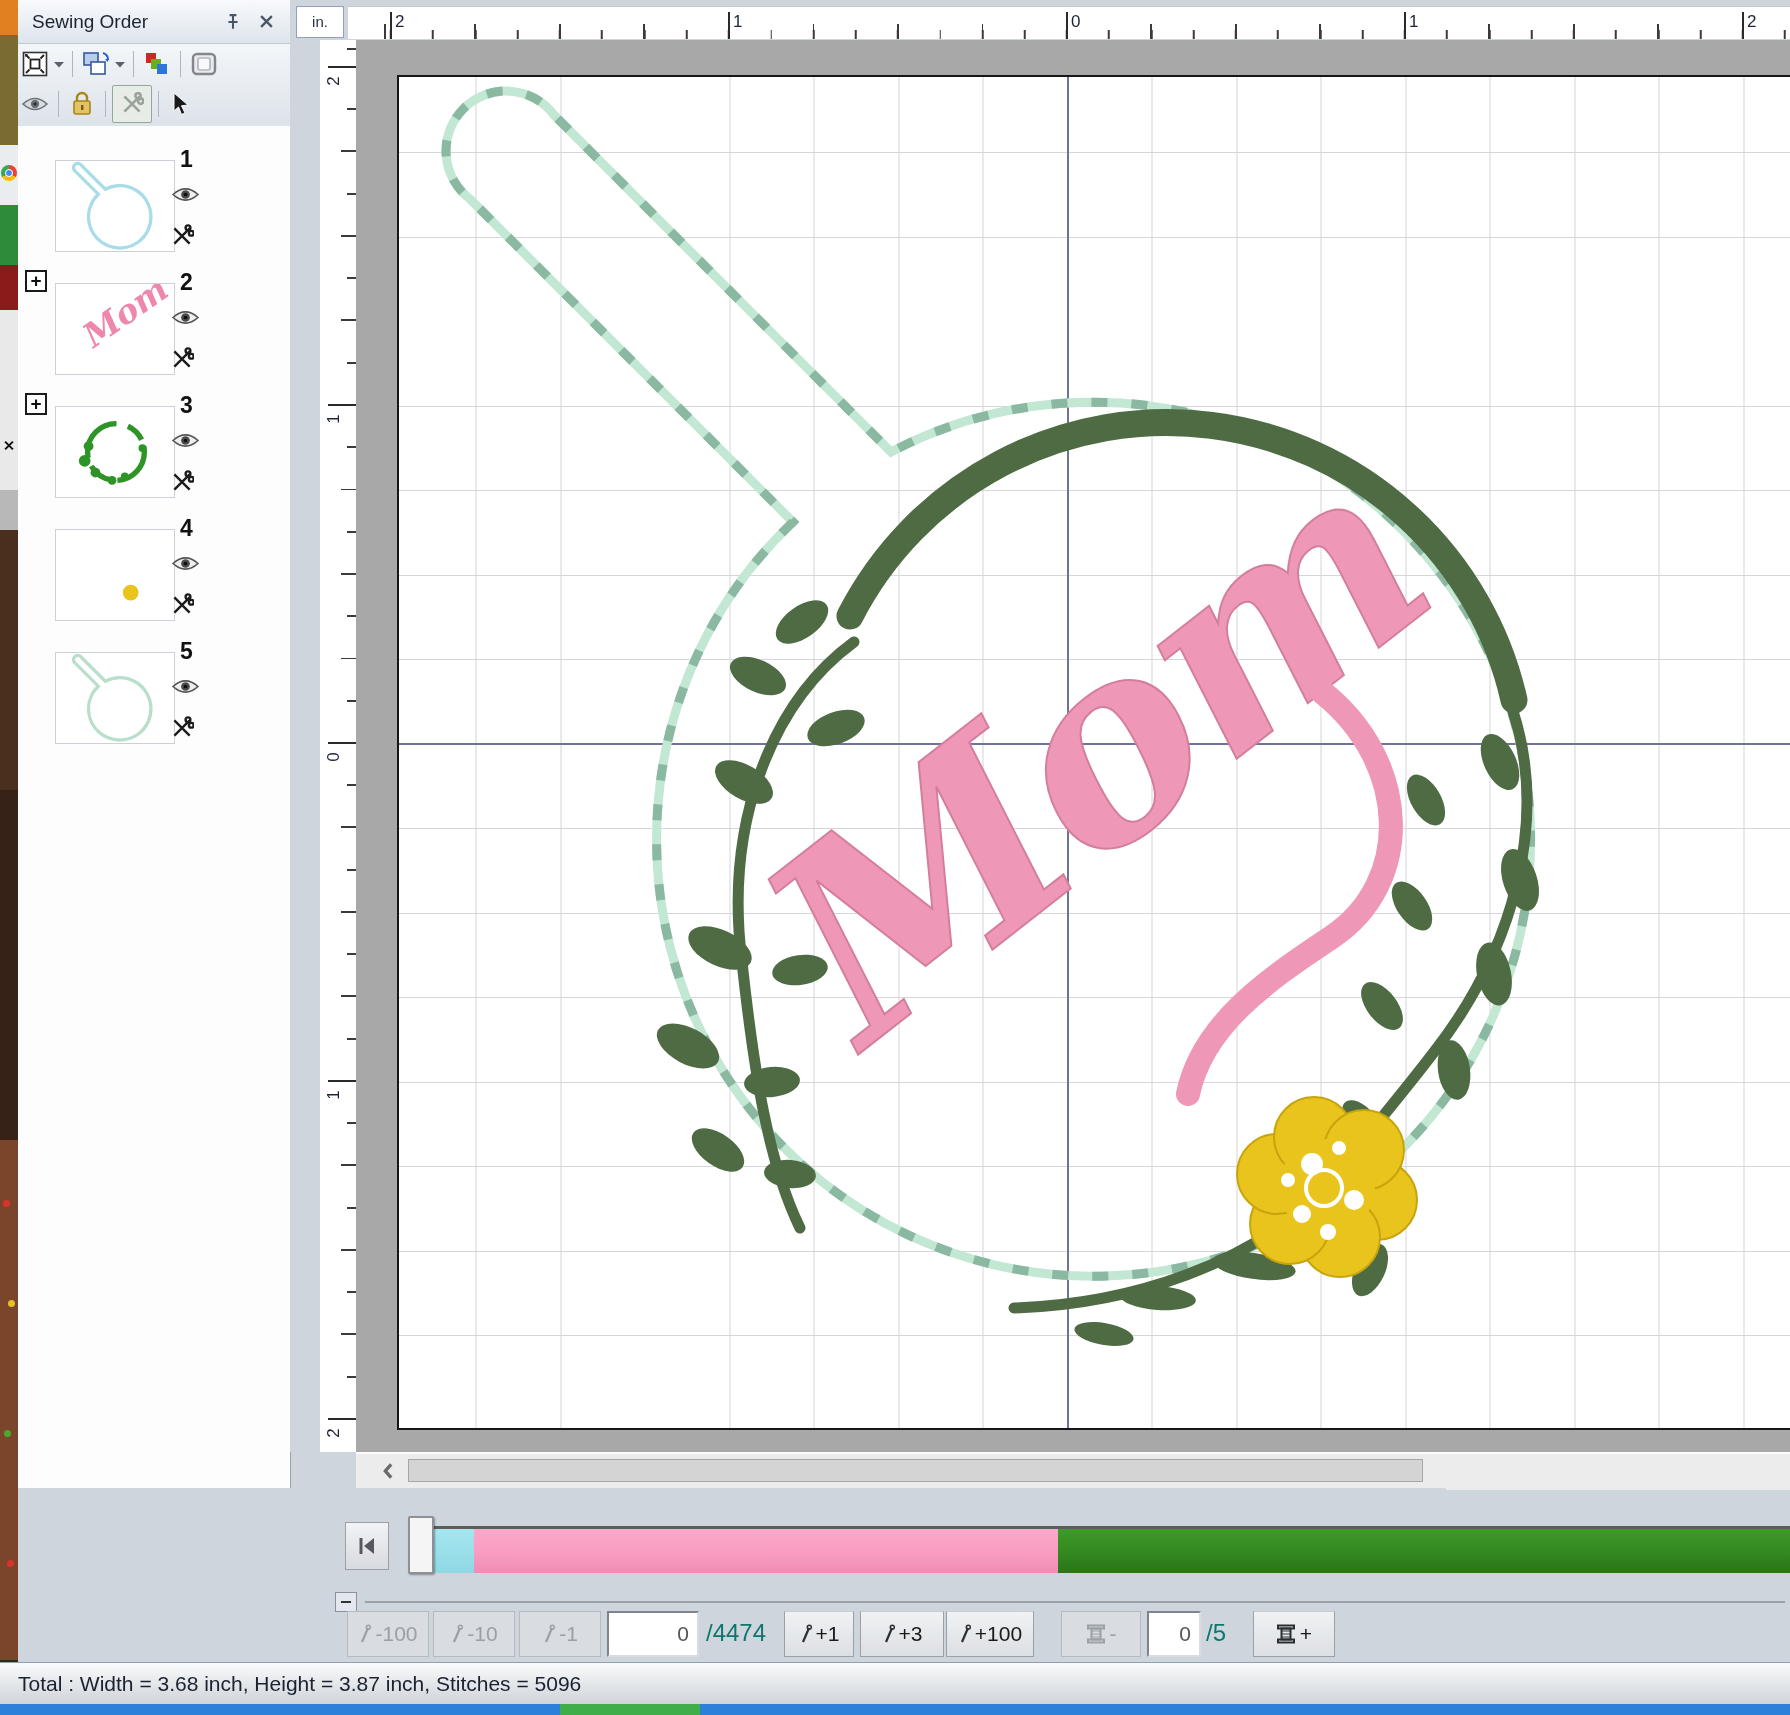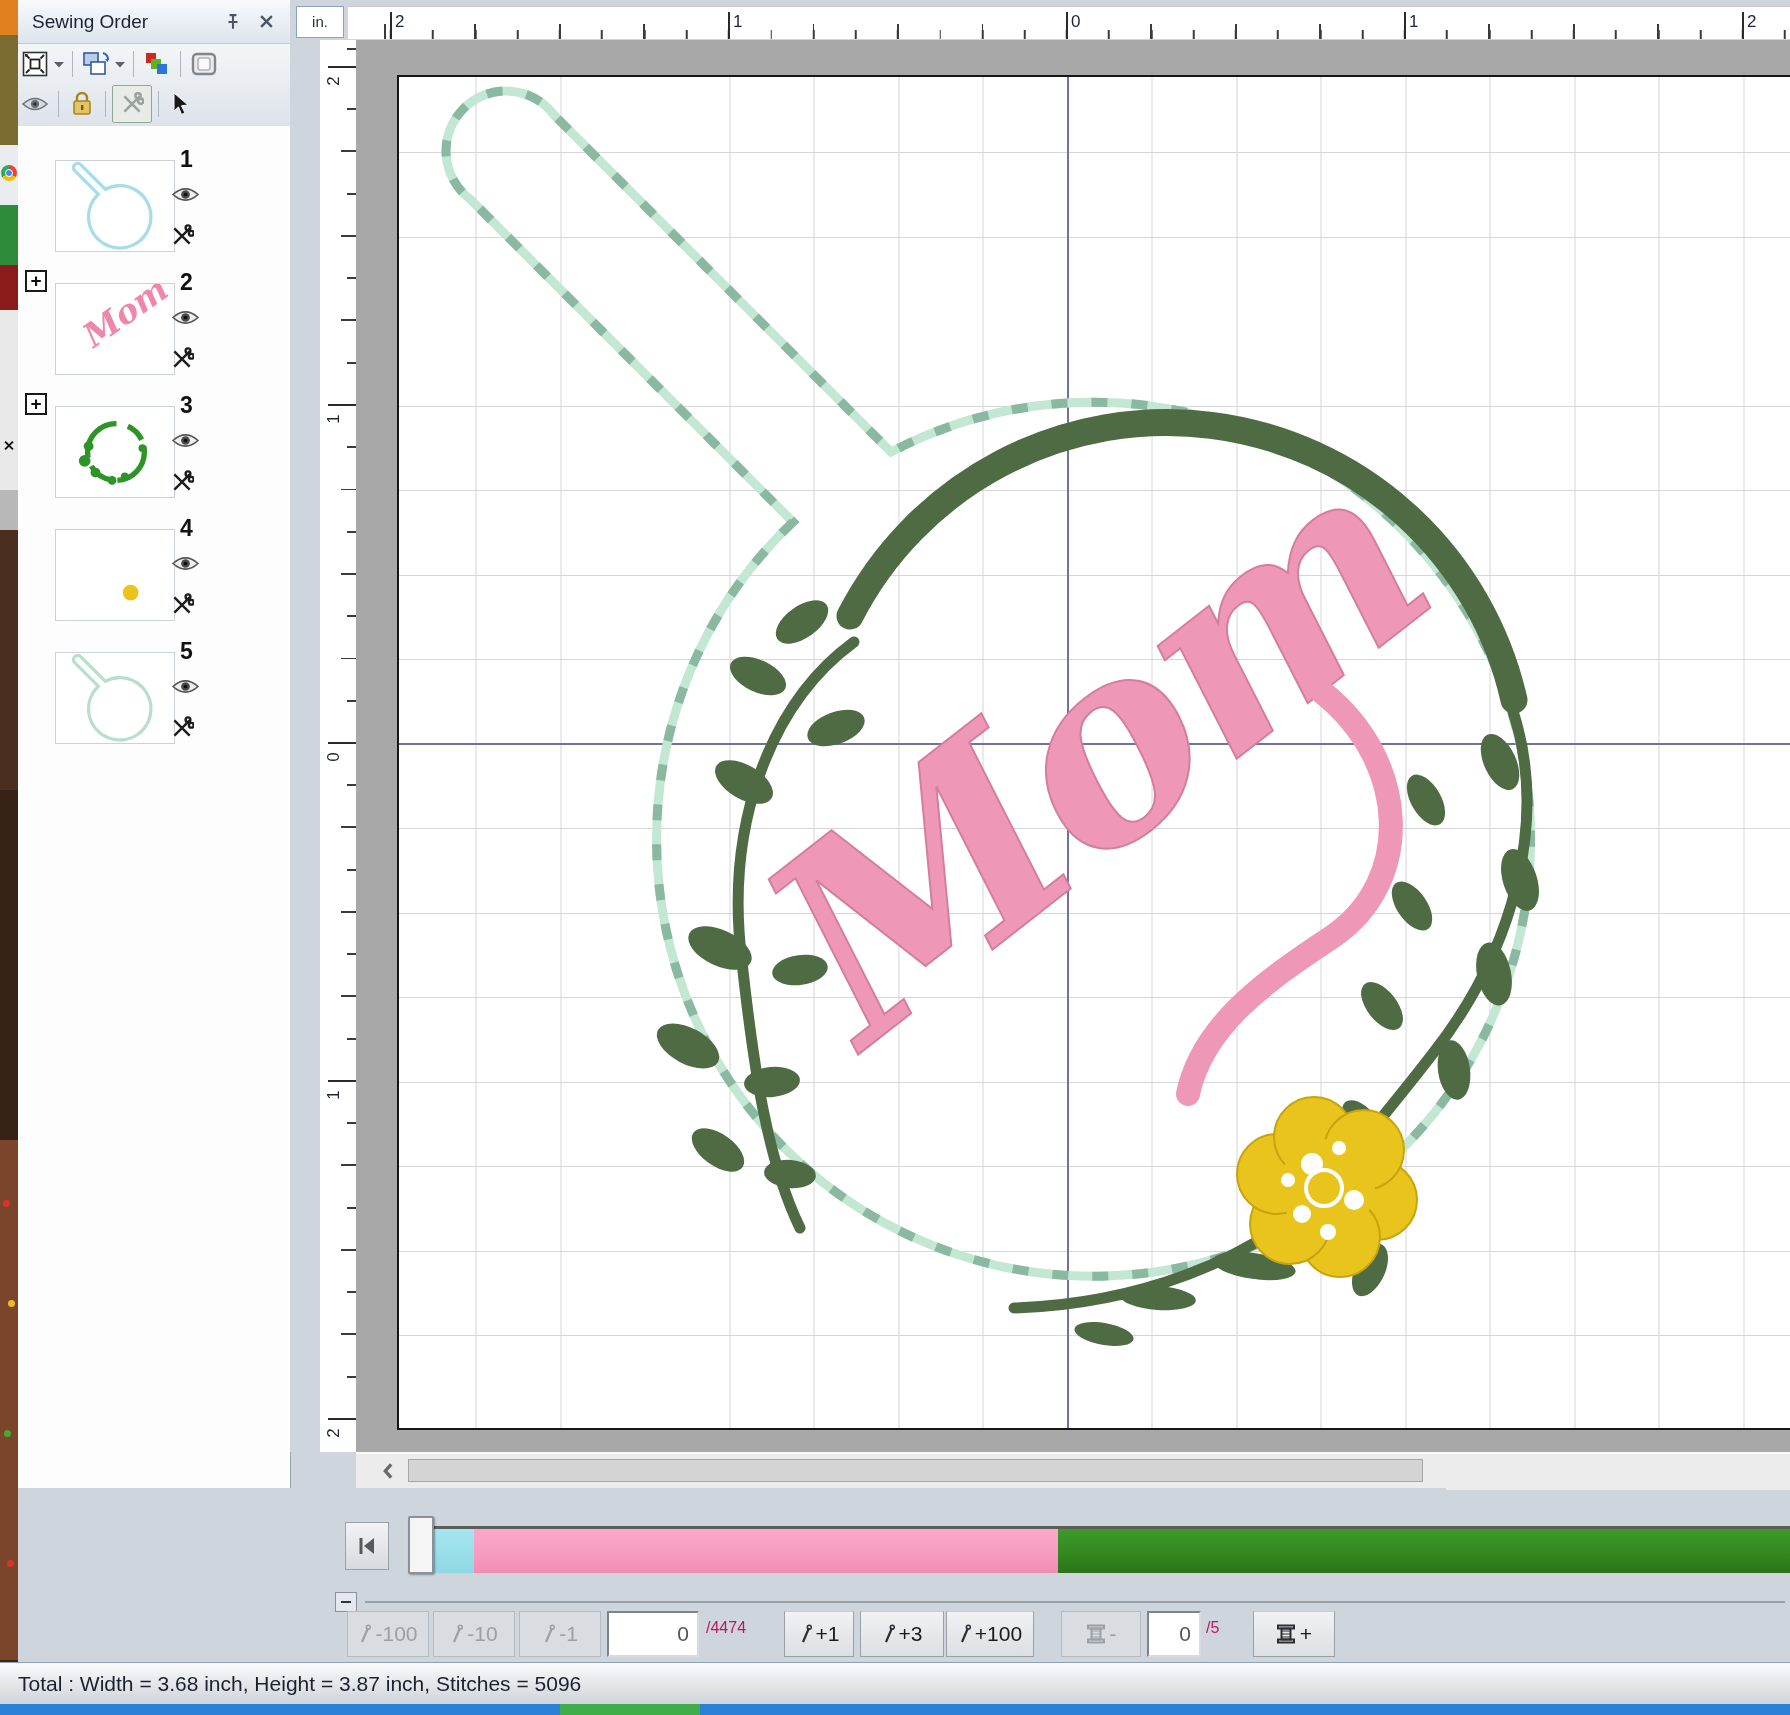--- a/index.html
+++ b/index.html
@@ -104,21 +104,21 @@
     border:1px solid #8b919a;box-sizing:border-box;display:flex;align-items:center;justify-content:center;}
   .minus-bar{width:10px;height:2px;background:#333;}
   .splitter-line{position:absolute;left:347px;top:113px;width:1420px;height:2px;background:#9aa0a8;}
   .btn{position:absolute;top:123px;height:46px;background:linear-gradient(#f0f2f4,#dcdfe3);
     border:1px solid #9aa0a6;border-top-color:#c9cdd2;box-sizing:border-box;display:flex;
     align-items:center;justify-content:center;gap:4px;font-size:21px;color:#1a1a1a;}
   .btn.disabled{background:#d9dde1;border-color:#b5bac0;color:#9aa0a6;}
   .num-input{position:absolute;top:123px;height:46px;background:#fff;
     border:2px solid;border-color:#7e848c #d8dbdf #d8dbdf #7e848c;box-sizing:border-box;
     font-size:21px;color:#555;text-align:right;padding-right:8px;font-family:"Liberation Sans",sans-serif;}
-  .slash-lab{position:absolute;top:131px;font-size:16px;color:#be185d;}
+  .slash-lab{position:absolute;top:131px;font-size:24px;color:#0f766e;}
 
   
   .statusbar{left:0;top:1662px;width:1790px;height:42px;
     background:linear-gradient(#fafbfc,#cfd4d9);border-top:1px solid #8fa0ae;
     font-size:21px;color:#1a2230;line-height:42px;padding-left:18px;box-sizing:border-box;}
   .sliver{left:0;top:1704px;width:1790px;height:11px;background:#2b80d8;}
   .sliver .g{position:absolute;left:560px;top:0;width:140px;height:11px;background:#3fae4a;}
 </style>
 </head>
 <body>

